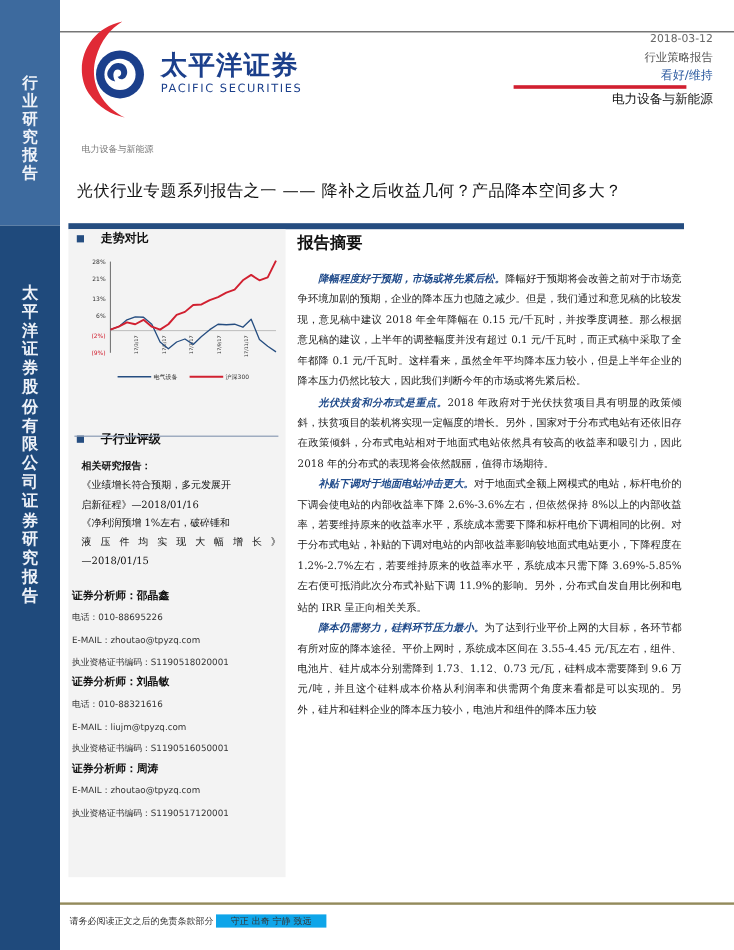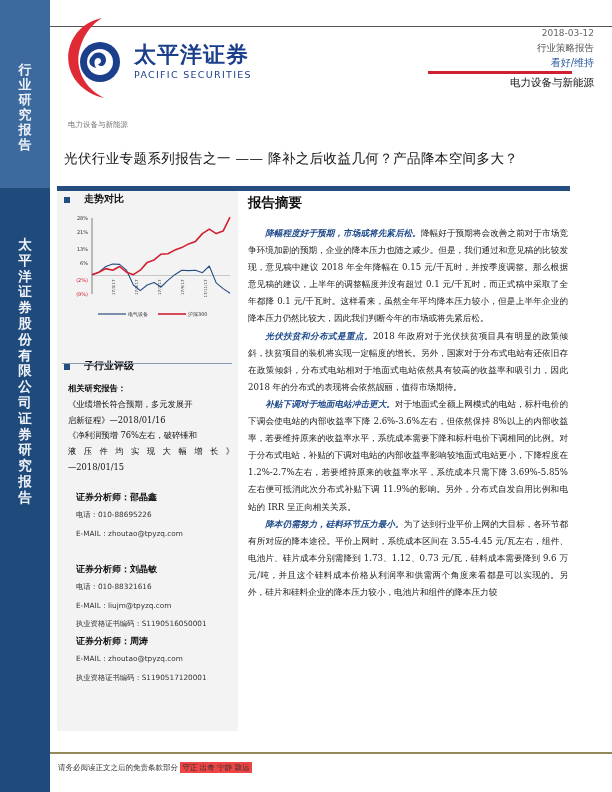--- a/index.html
+++ b/index.html
@@ -36,33 +36,33 @@
   .sq { display:inline-block; width:6px; height:6px; background:#254d80; margin-right:14px; vertical-align:middle; }
 
   .chart { position:absolute; left:58px; top:210px; width:180px; height:115px; }
 
   .sub-rule { position:absolute; left:62px; top:363px; width:170px; height:1px; background:#8a9bb4; }
 
   .rel { position:absolute; left:68px; top:381px; width:166px; font-size:8.3px; line-height:15.8px; color:#111; }
   .rel .hd { font-weight:bold; }
   .rel .spread { text-align:justify; text-align-last:justify; }
 
-  .ana { position:absolute; left:76px; width:170px; color:#222; }
+  .ana { position:absolute; left:60px; width:170px; color:#222; }
   .ana .nm { font-size:9px; font-weight:bold; line-height:18px; color:#111; }
   .ana .ln { font-size:7.3px; line-height:18.5px; font-family:"DejaVu Sans", sans-serif; color:#333; }
   .ana .ln .cn { font-family:"DejaVu Serif", serif; }
 
   .sum-title { position:absolute; left:248px; top:194px; font-size:13.5px; font-weight:bold; color:#111; }
   .summary { position:absolute; left:248px; top:225px; width:320px; font-size:8.6px; line-height:17.1px; color:#222; text-align:justify; }
   .summary p { text-indent:2em; margin-bottom:0; }
   .summary .b { color:#1f4a8a; font-weight:bold; font-style:italic; }
 
   .footer-rule { position:absolute; left:50px; top:752px; width:562px; height:2px; background:#938a5b; }
   .footer { position:absolute; left:58px; top:763px; font-size:7.5px; color:#333; }
-  .footer .motto { background:#ef4444; padding:1px 2px; }
+  .footer .motto { background:#0ea5e9; padding:1px 12px; }
 </style>
 </head>
 <body>
 
 <div class="sidebar-top"></div>
 <div class="sidebar-bot"></div>
 <div class="vtext vtext-top" id="vtop">
     <span>行</span>
     <span>业</span>
     <span>研</span>
@@ -144,30 +144,31 @@
 </div>
 <div class="sub-rule"></div>
 
 <div class="rel">
   <div class="hd">相关研究报告：</div>
   <div>
     <div>《业绩增长符合预期，多元发展开</div>
     <div>启新征程》—2018/01/16</div>
   </div>
   <div>
-    <div>《净利润预增 76%左右，破碎锤和</div>
+    <div>《净利润预增 1%左右，破碎锤和</div>
     <div class="spread">液压件均实现大幅增长》</div>
     <div>—2018/01/15</div>
   </div>
 </div>
 
 <div class="ana" style="top:488px;">
   <div class="nm">证券分析师：邵晶鑫</div>
   <div class="ln"><span class="cn">电话：</span><span>010-88695226</span></div>
   <div class="ln"><span>E-MAIL：</span><span>zhoutao@tpyzq.com</span></div>
+  <div class="ln"><span class="cn">执业资格证书编码：</span><span>S1190518020001</span></div>
 </div>
 <div class="ana" style="top:560px;">
   <div class="nm">证券分析师：刘晶敏</div>
   <div class="ln"><span class="cn">电话：</span><span>010-88321616</span></div>
   <div class="ln"><span>E-MAIL：</span><span>liujm@tpyzq.com</span></div>
   <div class="ln"><span class="cn">执业资格证书编码：</span><span>S1190516050001</span></div>
 </div>
 <div class="ana" style="top:632px;">
   <div class="nm">证券分析师：周涛</div>
   <div class="ln"><span>E-MAIL：</span><span>zhoutao@tpyzq.com</span></div>

